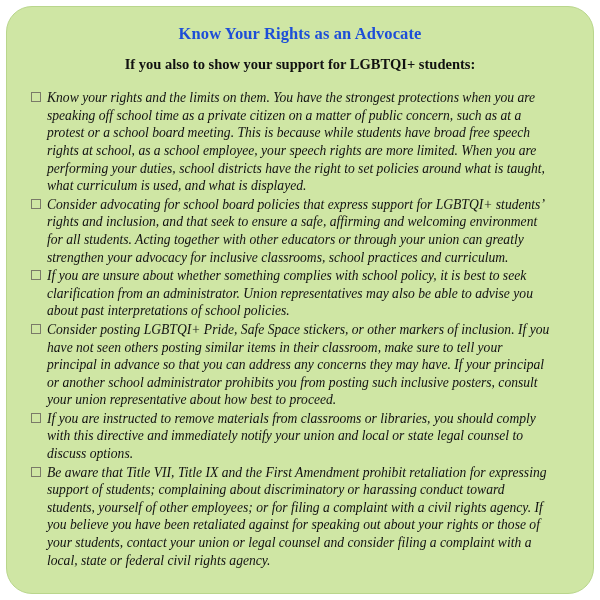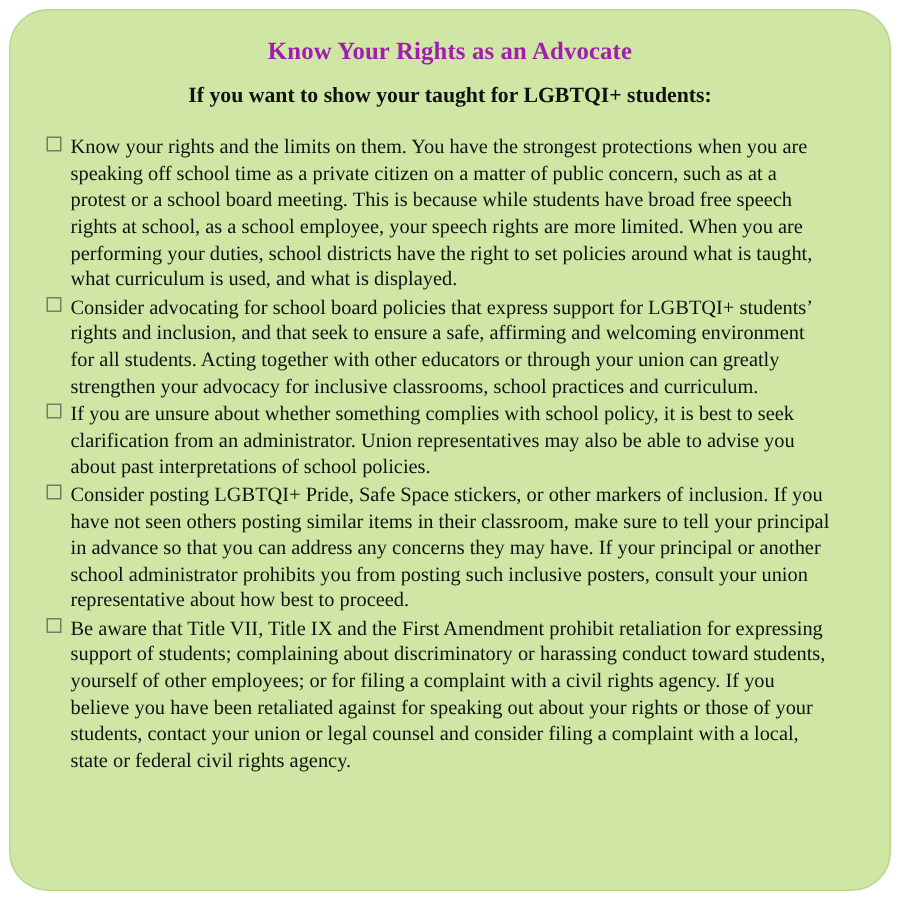--- a/index.html
+++ b/index.html
@@ -20,21 +20,21 @@
     width: 588px;
     height: 588px;
     box-sizing: border-box;
     background: #cfe6a4;
     border: 1px solid #b9d68c;
     border-radius: 26px;
     padding: 14px 18px 10px 18px;
   }
   .title {
     text-align: center;
-    color: #a21caf;
+    color: #1d4ed8;
     font-weight: bold;
     font-size: 16.5px;
     line-height: 1.2;
     margin: 3px 0 0 0;
     letter-spacing: 0.1px;
   }
   .subtitle {
     text-align: center;
     color: #111111;
     font-weight: bold;
@@ -73,30 +73,31 @@
     position: relative;
     top: 1px;
   }
   .item-text {
     flex: 1 1 auto;
     font-size: 13.6px;
     line-height: 17.6px;
     color: #111111;
     text-align: left;
     padding-right: 14px;
+    font-style: italic;
   }
 </style>
 </head>
 <body>
 
 <div class="card">
 
   <div class="title">Know Your Rights as an Advocate</div>
 
-  <div class="subtitle">If you want to show your taught for LGBTQI+ students:</div>
+  <div class="subtitle">If you also to show your support for LGBTQI+ students:</div>
 
   <ul class="list">
 
     <li class="item">
       <span class="bullet"><span class="bullet-box"></span></span>
       <span class="item-text">Know your rights and the limits on them. You have the strongest protections when you are speaking off school time as a private citizen on a matter of public concern, such as at a protest or a school board meeting. This is because while students have broad free speech rights at school, as a school employee, your speech rights are more limited. When you are performing your duties, school districts have the right to set policies around what is taught, what curriculum is used, and what is displayed.</span>
     </li>
 
     <li class="item">
       <span class="bullet"><span class="bullet-box"></span></span>
@@ -106,20 +107,24 @@
     <li class="item">
       <span class="bullet"><span class="bullet-box"></span></span>
       <span class="item-text">If you are unsure about whether something complies with school policy, it is best to seek clarification from an administrator. Union representatives may also be able to advise you about past interpretations of school policies.</span>
     </li>
 
     <li class="item">
       <span class="bullet"><span class="bullet-box"></span></span>
       <span class="item-text">Consider posting LGBTQI+ Pride, Safe Space stickers, or other markers of inclusion. If you have not seen others posting similar items in their classroom, make sure to tell your principal in advance so that you can address any concerns they may have. If your principal or another school administrator prohibits you from posting such inclusive posters, consult your union representative about how best to proceed.</span>
     </li>
 
+    <li class="item">
+      <span class="bullet"><span class="bullet-box"></span></span>
+      <span class="item-text">If you are instructed to remove materials from classrooms or libraries, you should comply with this directive and immediately notify your union and local or state legal counsel to discuss options.</span>
+    </li>
 
     <li class="item">
       <span class="bullet"><span class="bullet-box"></span></span>
       <span class="item-text">Be aware that Title VII, Title IX and the First Amendment prohibit retaliation for expressing support of students; complaining about discriminatory or harassing conduct toward students, yourself of other employees; or for filing a complaint with a civil rights agency. If you believe you have been retaliated against for speaking out about your rights or those of your students, contact your union or legal counsel and consider filing a complaint with a local, state or federal civil rights agency.</span>
     </li>
 
   </ul>
 </div>
 
 </body></html>

